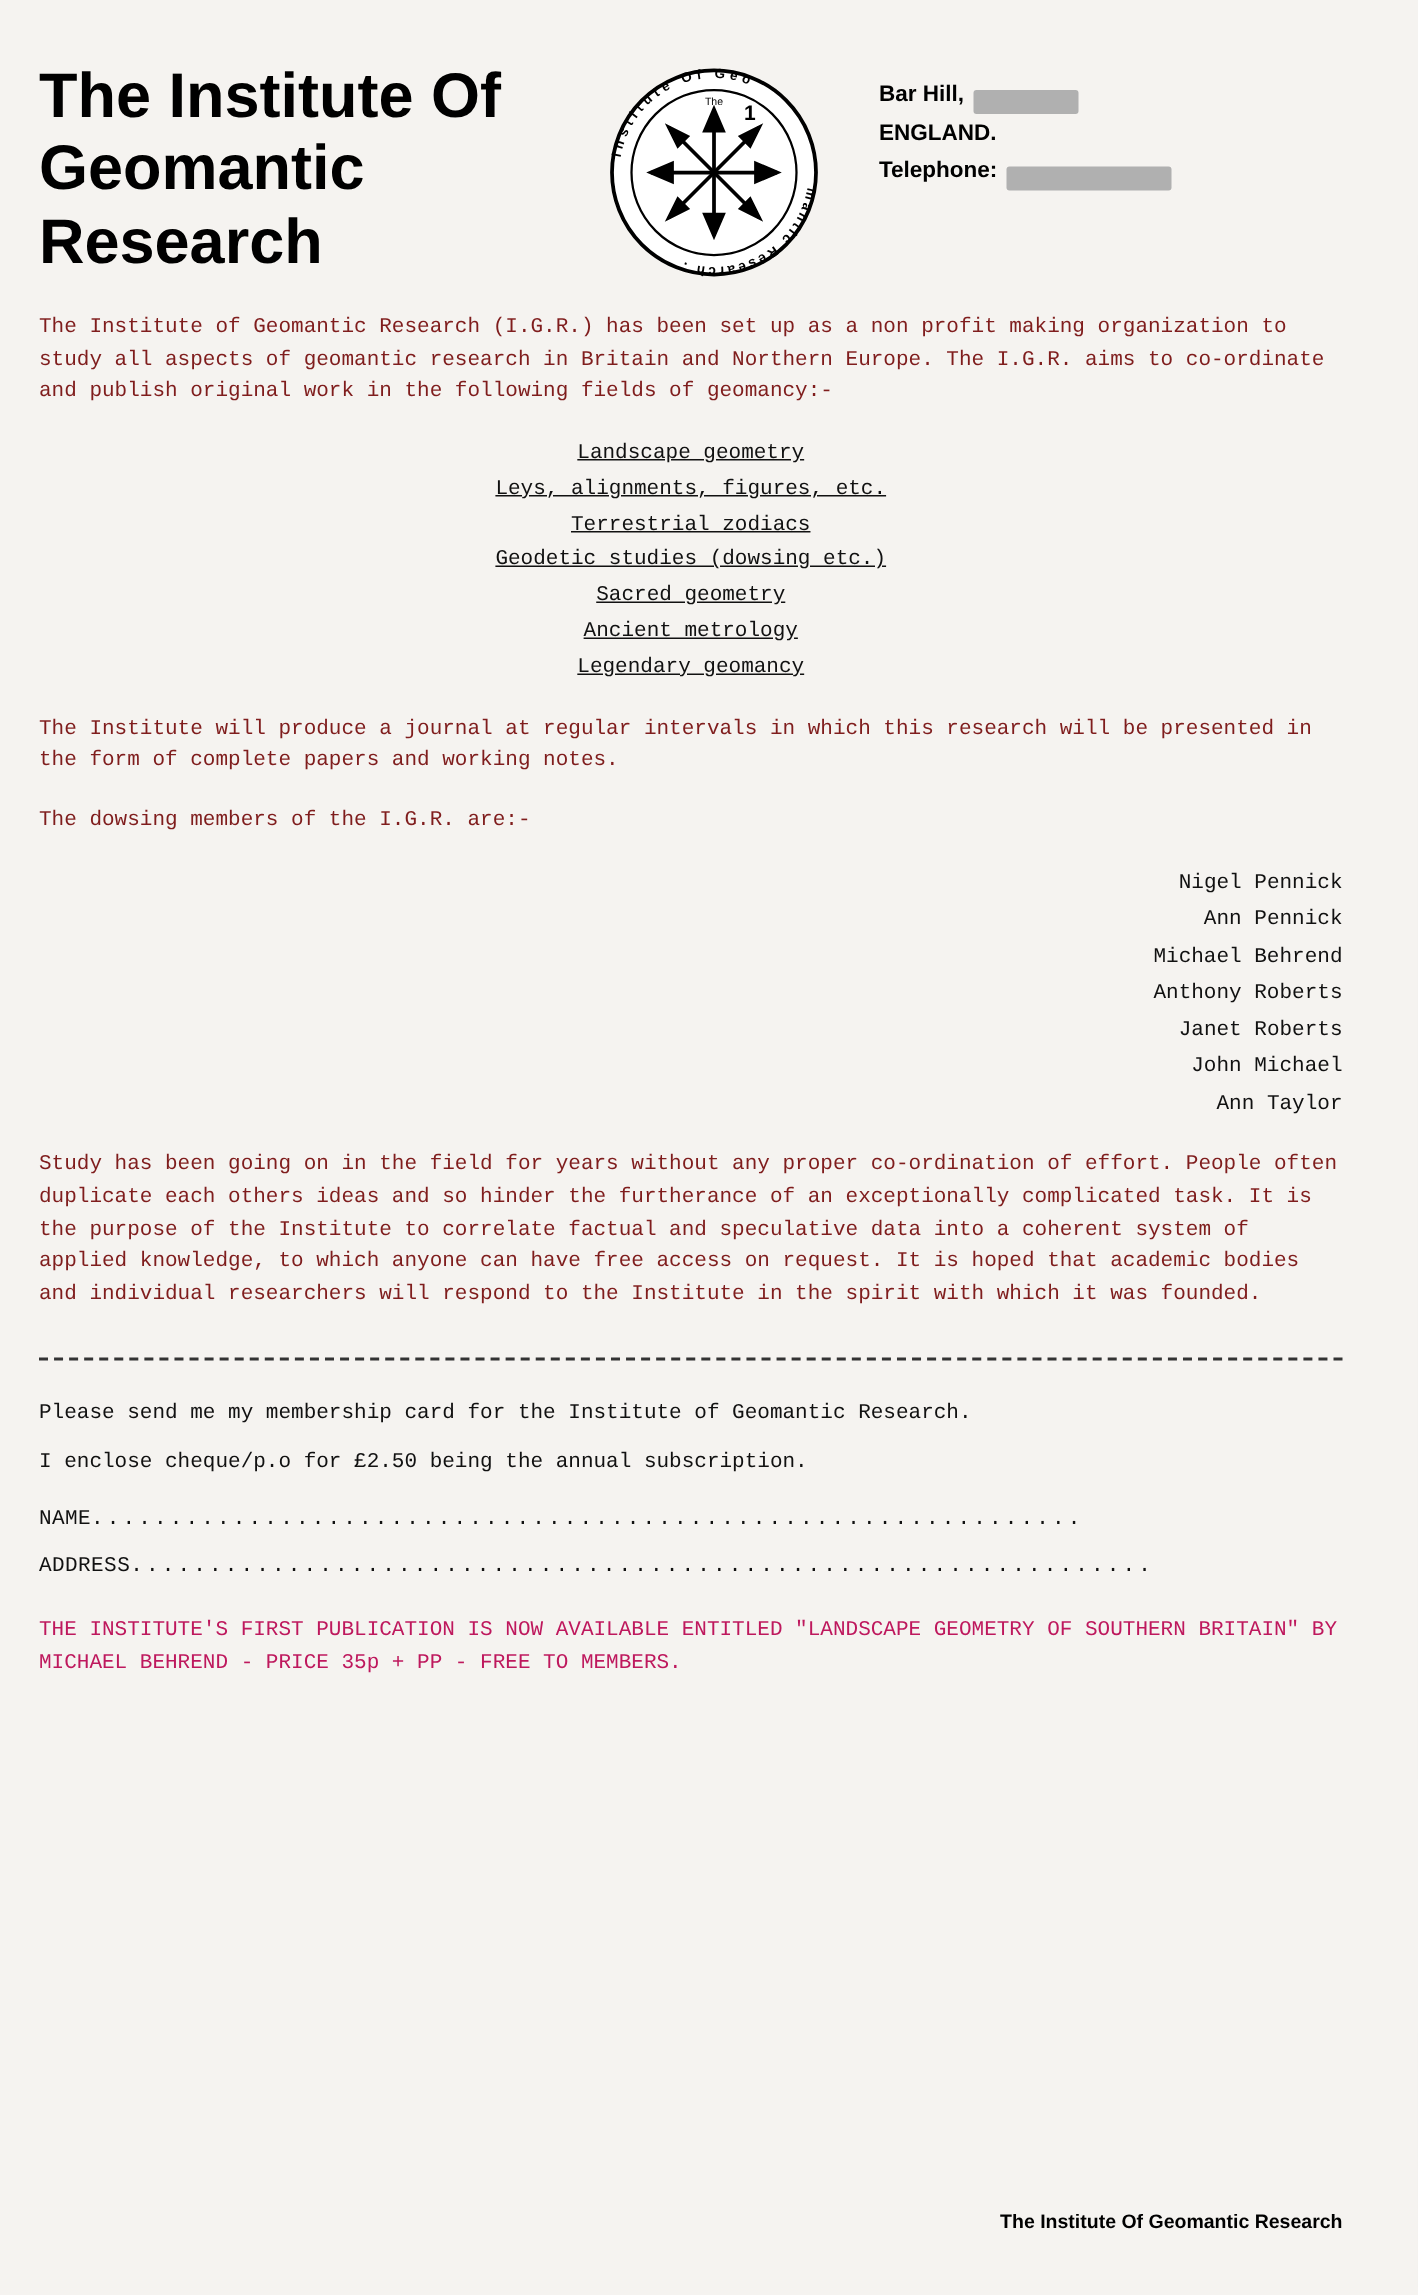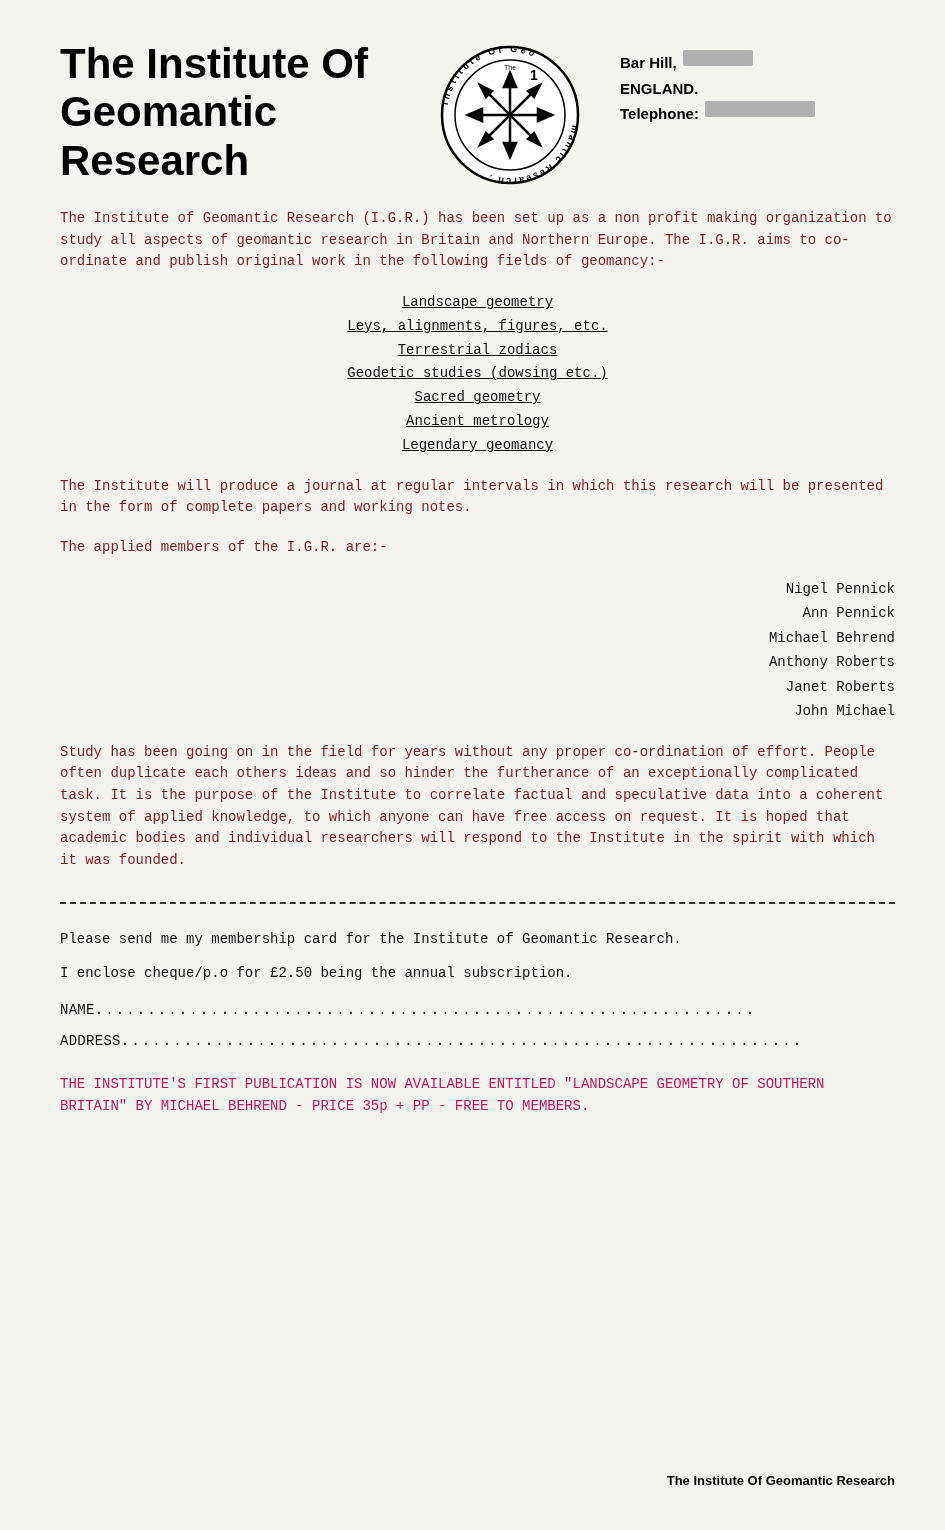--- a/index.html
+++ b/index.html
@@ -13,21 +13,21 @@
       font-family: 'Courier New', Courier, monospace;
       width: 945px;
       min-height: 1530px;
       padding: 0;
     }
 
     .page {
       width: 945px;
       min-height: 1530px;
       background: #f5f3f0;
-      padding: 40px 50px 40px 60px;
+      padding: 40px 50px 40px 26px;
       position: relative;
     }
 
     .header-section {
       display: flex;
       align-items: flex-start;
       margin-bottom: 18px;
     }
 
     .title-block {
@@ -58,21 +58,21 @@
       padding-left: 20px;
       padding-top: 10px;
       font-family: Arial, Helvetica, sans-serif;
       font-size: 15px;
       font-weight: bold;
       line-height: 1.7;
     }
 
     .address-line {
       display: flex;
-      align-items: flex-start;
+      align-items: flex-end;
       gap: 6px;
     }
 
     .grey-box {
       display: inline-block;
       background: #b0b0b0;
       height: 16px;
       border-radius: 2px;
     }
 
@@ -250,29 +250,30 @@
     <div>Leys, alignments, figures, etc.</div>
     <div>Terrestrial zodiacs</div>
     <div>Geodetic studies (dowsing etc.)</div>
     <div>Sacred geometry</div>
     <div>Ancient metrology</div>
     <div>Legendary geomancy</div>
   </div>
 
   <p class="body-text">The Institute will produce a journal at regular intervals in which this research will be presented in the form of complete papers and working notes.</p>
 
-  <p class="body-text">The applied members of the I.G.R. are:-</p>
+  <p class="body-text">The dowsing members of the I.G.R. are:-</p>
 
   <div class="members-list">
     <div>Nigel Pennick</div>
     <div>Ann Pennick</div>
     <div>Michael Behrend</div>
     <div>Anthony Roberts</div>
     <div>Janet Roberts</div>
     <div>John Michael</div>
+    <div>Ann Taylor</div>
   </div>
 
   <p class="body-text">Study has been going on in the field for years without any proper co-ordination of effort.  People often duplicate each others ideas and so hinder the furtherance of an exceptionally complicated task.  It is the purpose of the Institute to correlate factual and speculative data into a coherent system of applied knowledge, to which anyone can have free access on request.  It is hoped that academic bodies and individual researchers will respond to the Institute in the spirit with which it was founded.</p>
 
   <hr class="dashed-line">
 
   <p class="membership-text">Please send me my membership card for the Institute of Geomantic Research.</p>
   <p class="membership-text">I enclose cheque/p.o for £2.50 being the annual subscription.</p>
 
   <p class="form-line">

